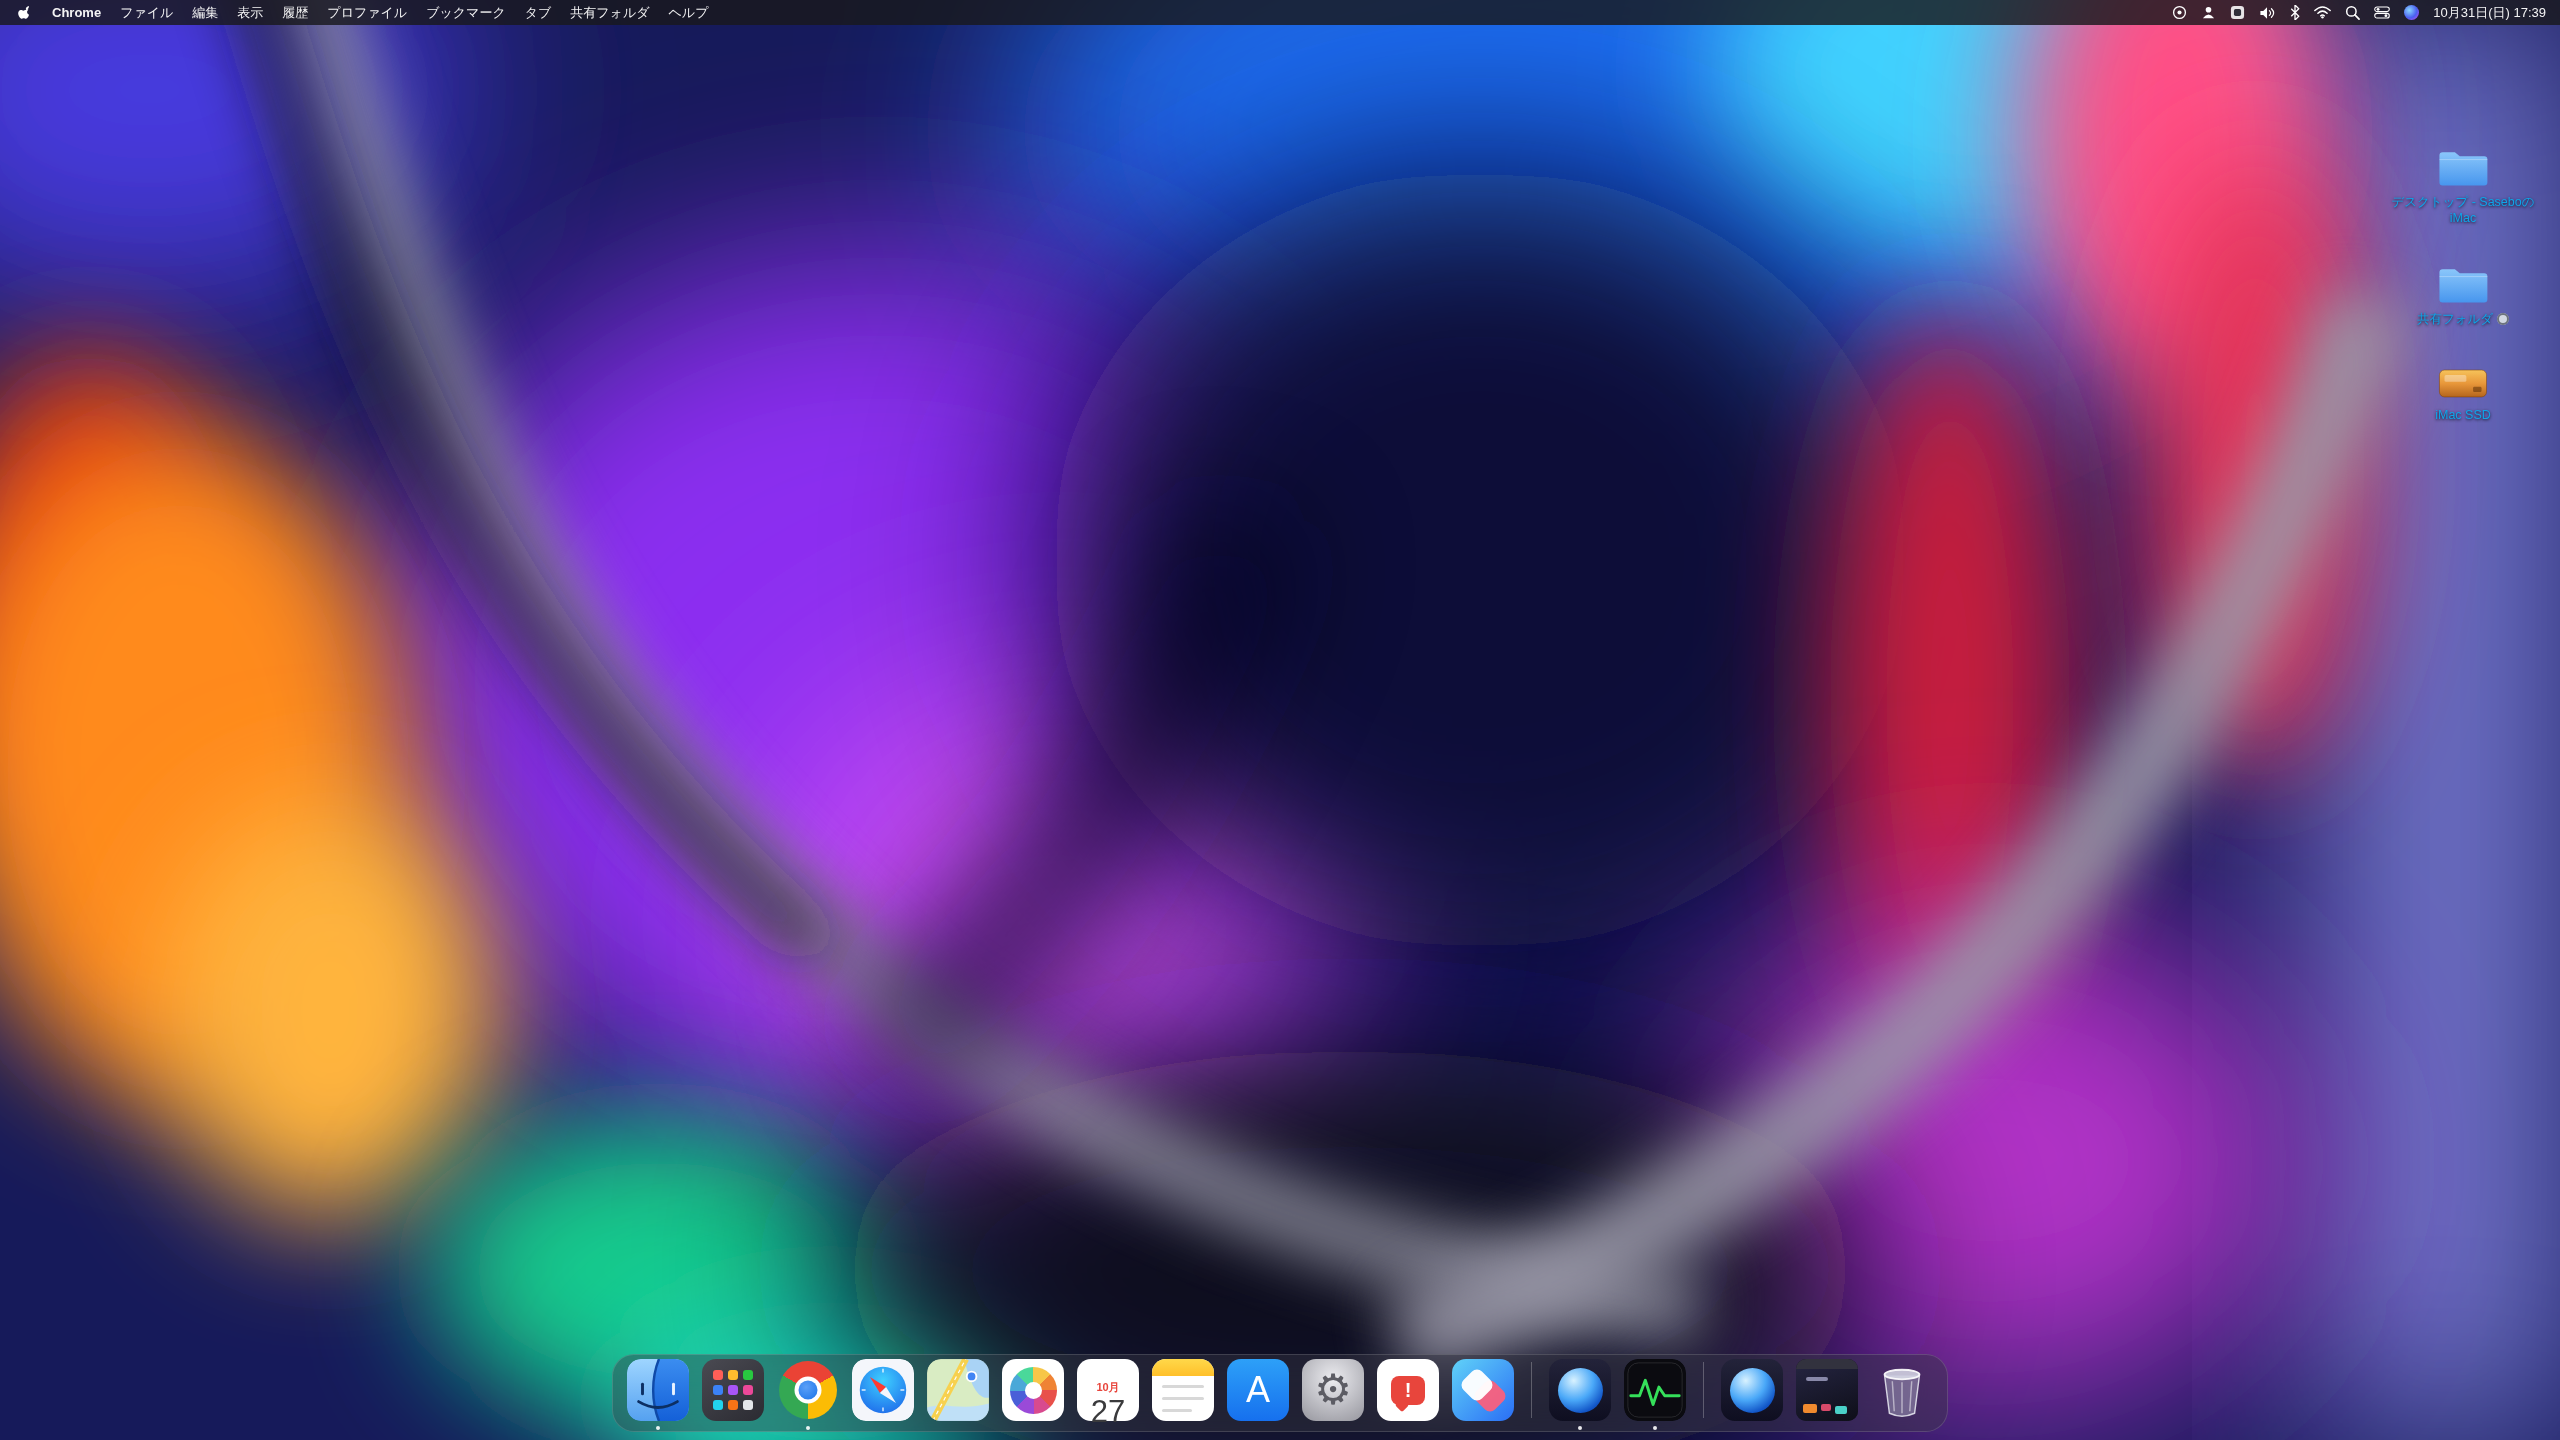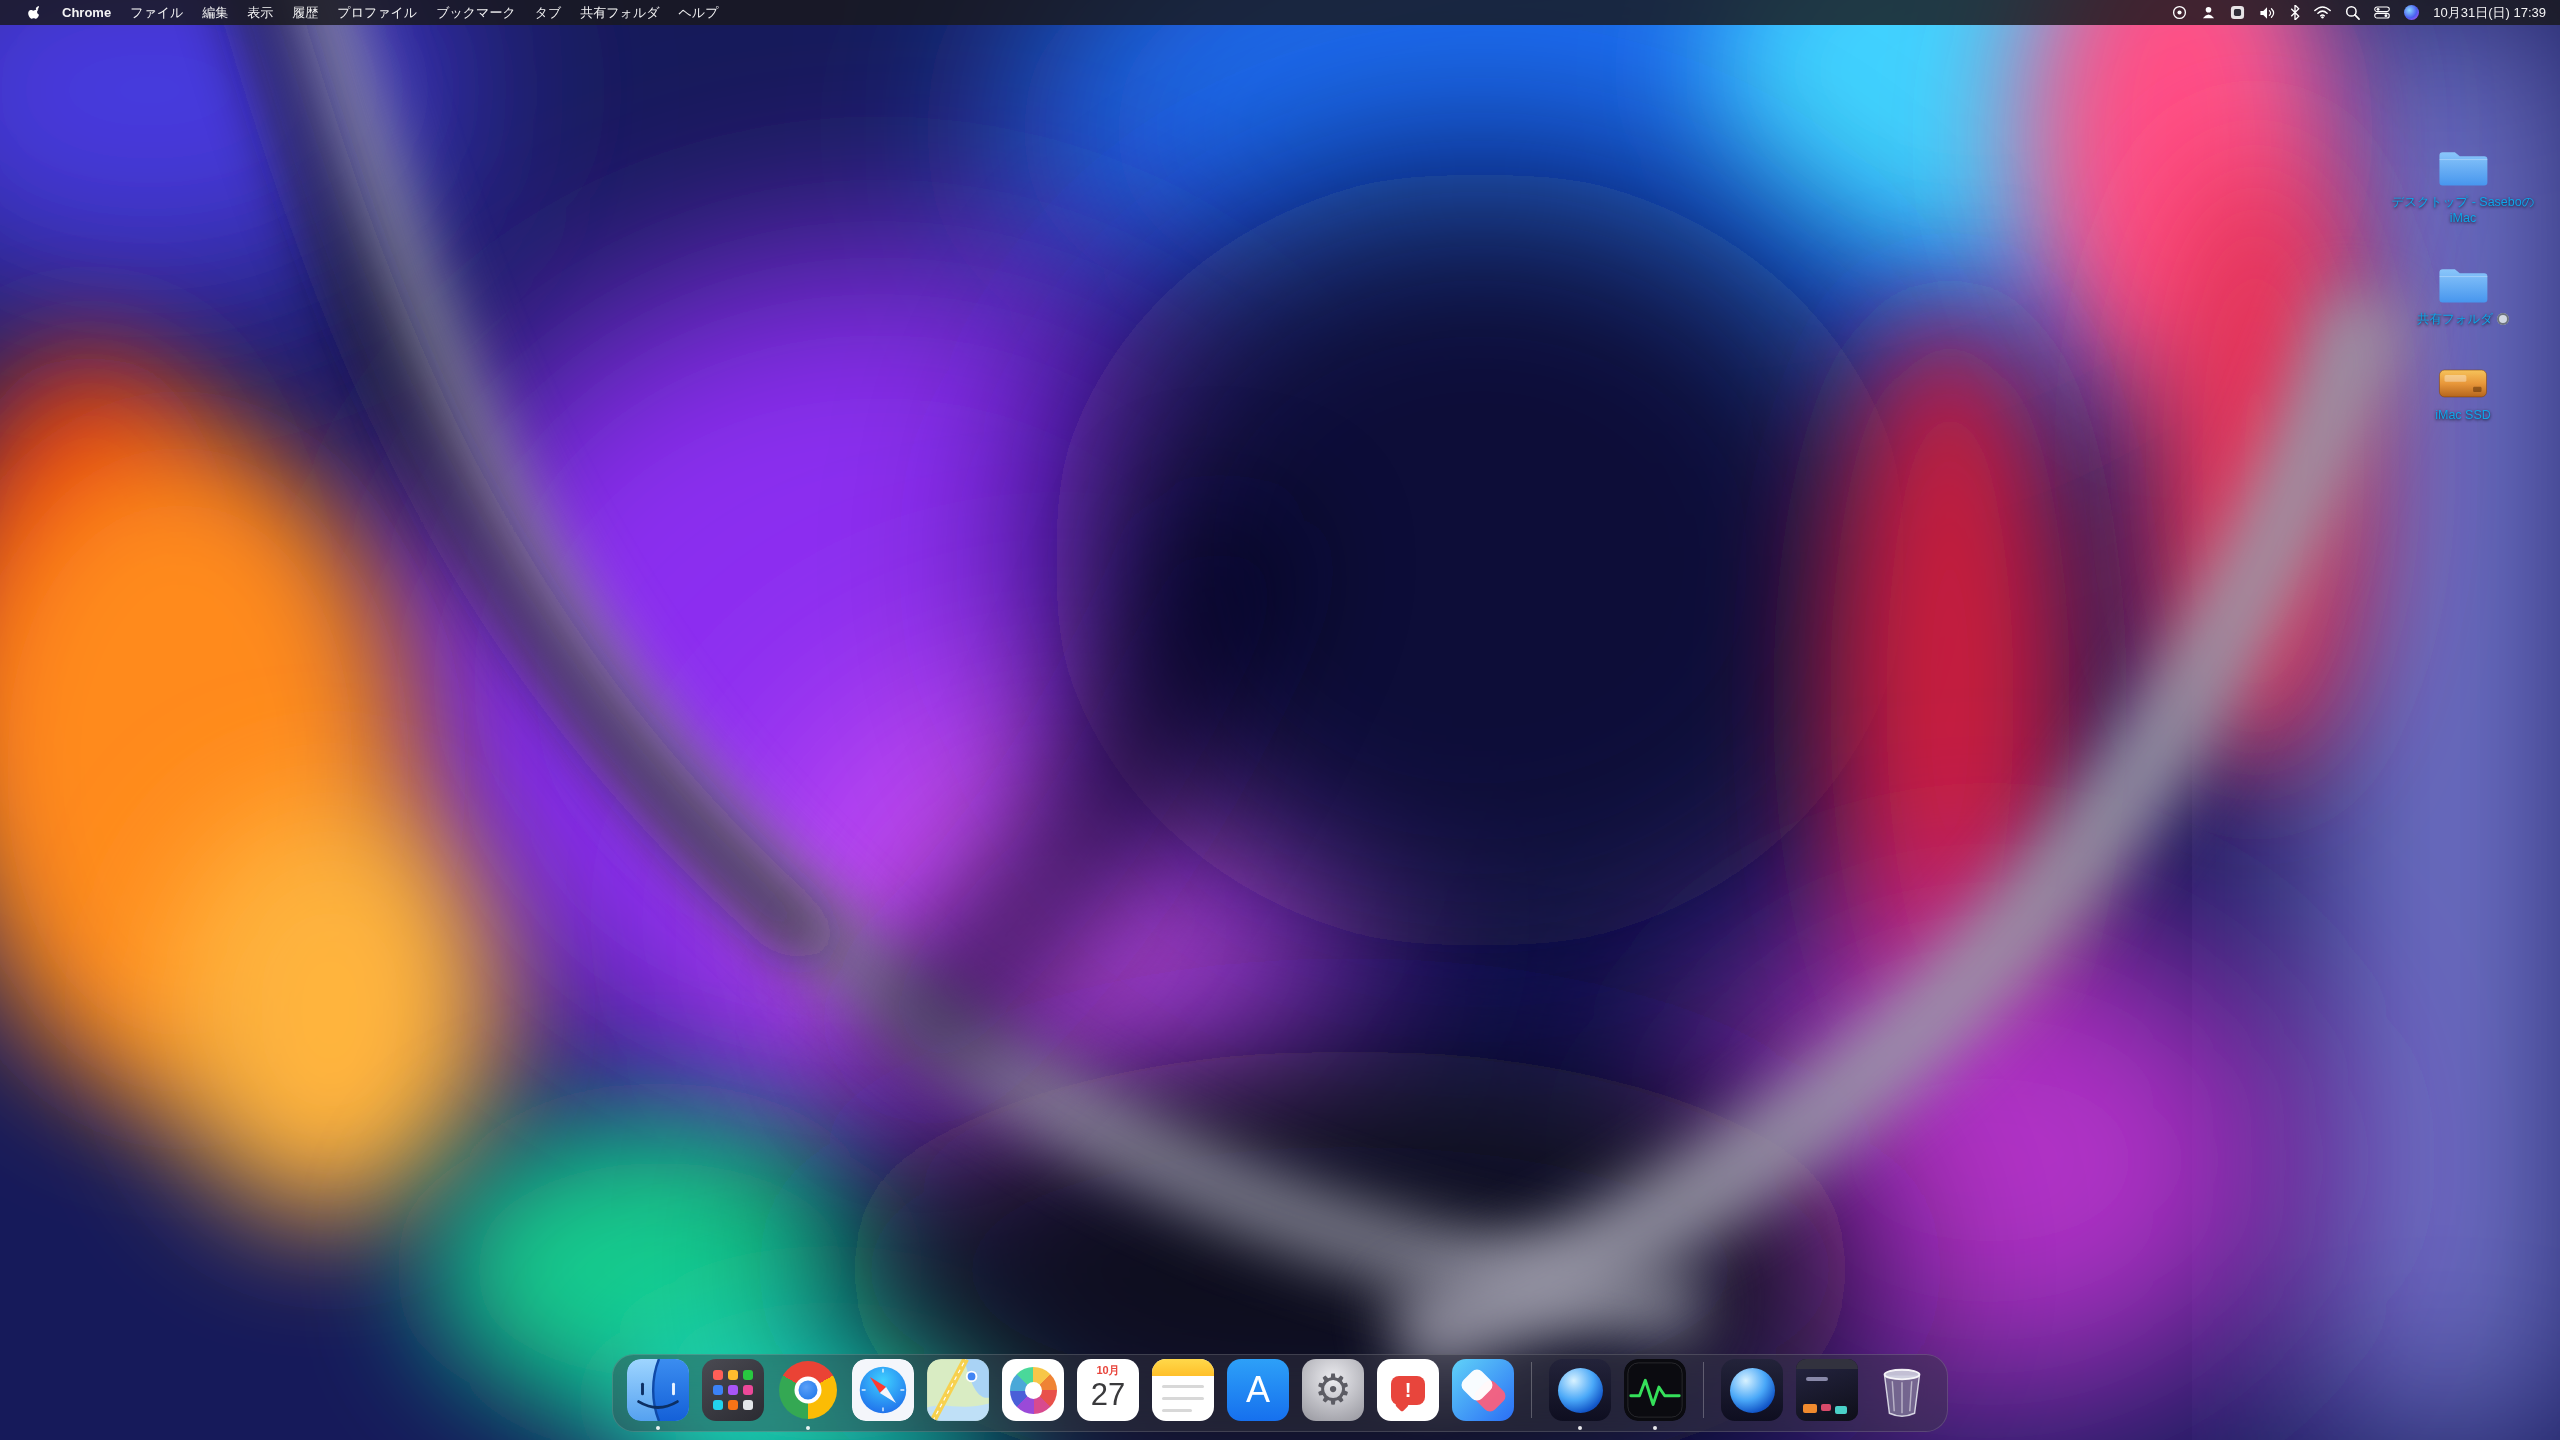--- a/index.html
+++ b/index.html
@@ -9,21 +9,21 @@
   
   .wallpaper { position:absolute; inset:0; width:2560px; height:1440px; display:block; }
 
   
   .menubar {
     position:absolute; top:0; left:0; right:0; height:25px;
     background:rgba(24,24,28,0.82);
     display:flex; align-items:center; justify-content:space-between;
     color:rgba(255,255,255,0.95); font-size:13px; z-index:50;
   }
-  .mb-left { display:flex; align-items:center; gap:19px; padding-left:28px; }
+  .mb-left { display:flex; align-items:center; gap:19px; padding-left:18px; }
   .mb-apple { display:flex; align-items:center; }
   .mb-appname { font-weight:700; }
   .mb-menu { font-weight:400; white-space:nowrap;text-align:right; }
   .mb-right { display:flex; align-items:center; gap:14px; padding-right:14px; }
   .mb-status { display:flex; align-items:center; }
   .mb-clock { white-space:nowrap; font-size:13px;text-align:right; }
   .siri-orb { width:15px; height:15px; border-radius:50%;
     background:radial-gradient(circle at 35% 35%, #8ad6ff, #4a5ff0 55%, #d84af0); }
 
   
@@ -76,21 +76,21 @@
 
   
   .photos { background:#fff; display:flex; align-items:center; justify-content:center; }
   .photos-wheel { position:relative; width:47px; height:47px; border-radius:50%;
     background:conic-gradient(#f7c648 0 45deg,#ef8334 0 90deg,#e8504a 0 135deg,#d84a8e 0 180deg,
       #9a4ad8 0 225deg,#4a5fd8 0 270deg,#4aa8d8 0 315deg,#4ad89a 0 360deg); }
   .photos-wheel::after { content:""; position:absolute; inset:15px; background:#fff; border-radius:50%; }
 
   
   .calendar { background:#fff; display:flex; flex-direction:column; align-items:center; }
-  .cal-month { color:#e8453c; font-size:11px; font-weight:700; margin-top:6px; line-height:1; }
+  .cal-month { color:#e8453c; font-size:11px; font-weight:700; margin-top:23px; line-height:1; }
   .cal-day { color:#3a3a3c; font-size:31px; font-weight:300; line-height:1; margin-top:3px; }
 
   
   .notes { background:#fff; overflow:hidden; }
   .notes-top { height:17px; background:linear-gradient(#ffd84a,#ffc02a); }
   .notes-line { height:3px; background:#d8d8d8; margin:9px 10px 0; border-radius:2px; }
   .notes-line.short { margin-right:22px; }
 
   
   .appstore { background:linear-gradient(#2da0f8,#1670ee); display:flex; align-items:center; justify-content:center; }

